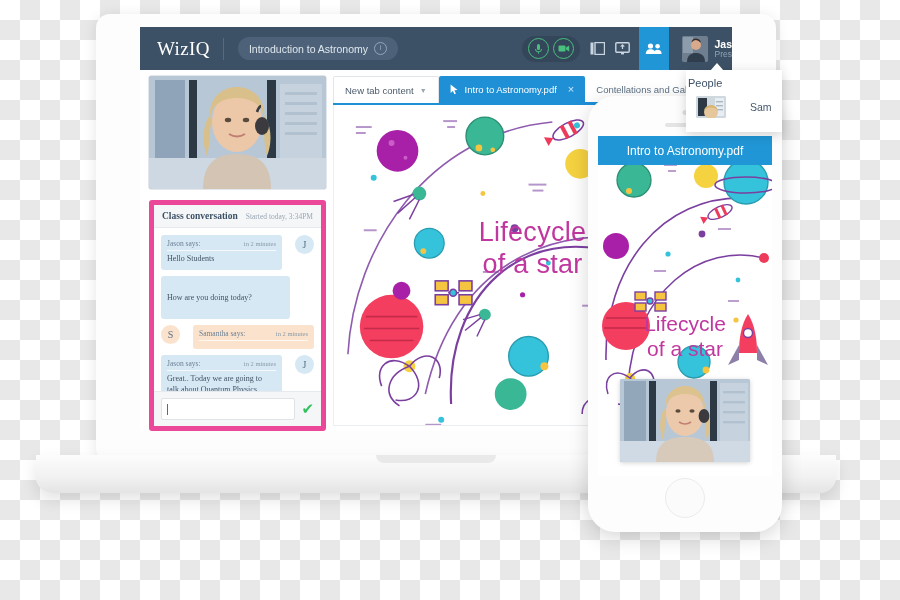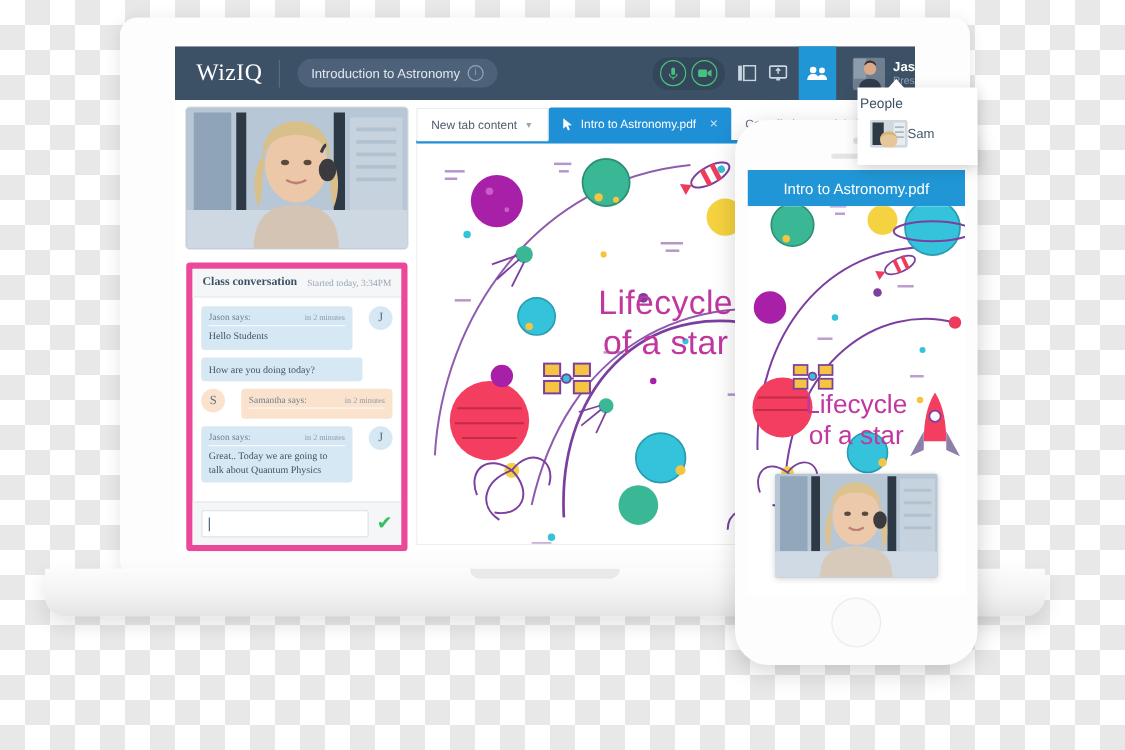--- a/index.html
+++ b/index.html
@@ -14,21 +14,21 @@
     background-position:0 0,20px 20px;
   }
 
   
   #laptop{position:absolute;left:96px;top:14px;width:680px;height:448px;}
   #laptop-lid{
     position:absolute;inset:0;background:#fdfdfd;border-radius:14px;
     box-shadow:0 2px 14px rgba(0,0,0,.10);
   }
   #laptop-screen{
-    position:absolute;left:44px;top:23px;width:592px;height:404px;
+    position:absolute;left:44px;top:13px;width:592px;height:404px;
     background:#ffffff;overflow:hidden;
   }
   #laptop-base{
     position:absolute;left:36px;top:455px;width:800px;height:38px;
     background:linear-gradient(180deg,#fcfcfc 0%,#f2f2f2 55%,#e4e4e4 100%);
     border-radius:0 0 16px 16px;
     box-shadow:0 7px 16px rgba(0,0,0,.11);
   }
   #laptop-notch{
     position:absolute;left:50%;transform:translateX(-50%);top:0;
@@ -74,21 +74,21 @@
   #people-panel{
     position:absolute;left:686px;top:70px;width:96px;height:62px;background:#fff;
     box-shadow:0 3px 11px rgba(0,0,0,.17);z-index:30;overflow:hidden;
   }
   #people-caret{
     position:absolute;left:710px;top:63px;width:0;height:0;z-index:31;
     border-left:7px solid transparent;border-right:7px solid transparent;
     border-bottom:8px solid #fff;
   }
   #people-title{padding:7px 0 0 2px;font-size:11px;color:#3d5166;}
-  #people-row{display:flex;align-items:center;gap:0;padding:7px 0 0 10px;}
+  #people-row{display:flex;align-items:center;gap:24px;padding:7px 0 0 10px;}
   #people-thumb{width:30px;height:22px;border-radius:2px;overflow:hidden;position:relative;background:#cfd8de;}
   #people-name{font-size:10.5px;color:#45586c;}
 
   
   #left-col{position:absolute;left:9px;top:49px;width:177px;bottom:6px;}
   #video-tile{
     width:100%;height:113px;border-radius:3px;overflow:hidden;position:relative;
     background:#b9c6d2;box-shadow:0 0 0 1px #e3e7eb;
   }
   #chat-card{
@@ -110,21 +110,21 @@
     border-bottom:1px solid rgba(255,255,255,.75);padding-bottom:2px;margin-bottom:3px;}
   .b-name{font-size:7.5px;color:#6d8193;}
   .b-time{font-size:6.5px;color:#8b9aa8;}
   .b-text{font-size:8px;color:#415163;line-height:1.35;}
   .avatar-circle{
     width:19px;height:19px;border-radius:50%;display:flex;align-items:center;justify-content:center;
     font-size:10px;color:#5b6f82;flex-shrink:0;
   }
   .avatar-circle.blue{background:#d7e8f5;}
   .avatar-circle.peach{background:#fbe2cd;}
-  .plain-bubble{background:#d7e8f5;border-radius:3px;padding:5px 6px;font-size:8px;color:#415163;
+  .plain-bubble{background:#d7e8f5;border-radius:3px;padding:17px 6px;font-size:8px;color:#415163;
     margin:0 24px 6px 0;}
   #chat-input-wrap{
     border-top:1px solid #e6eaee;background:#f4f6f8;padding:6px 7px;display:flex;
     align-items:center;gap:6px;
   }
   #chat-input{
     flex:1;height:20px;background:#fff;border:1px solid #dfe4e9;border-radius:2px;
     display:flex;align-items:center;padding:0 5px;
   }
   #caret-bar{width:1px;height:11px;background:#5a6b7c;}

